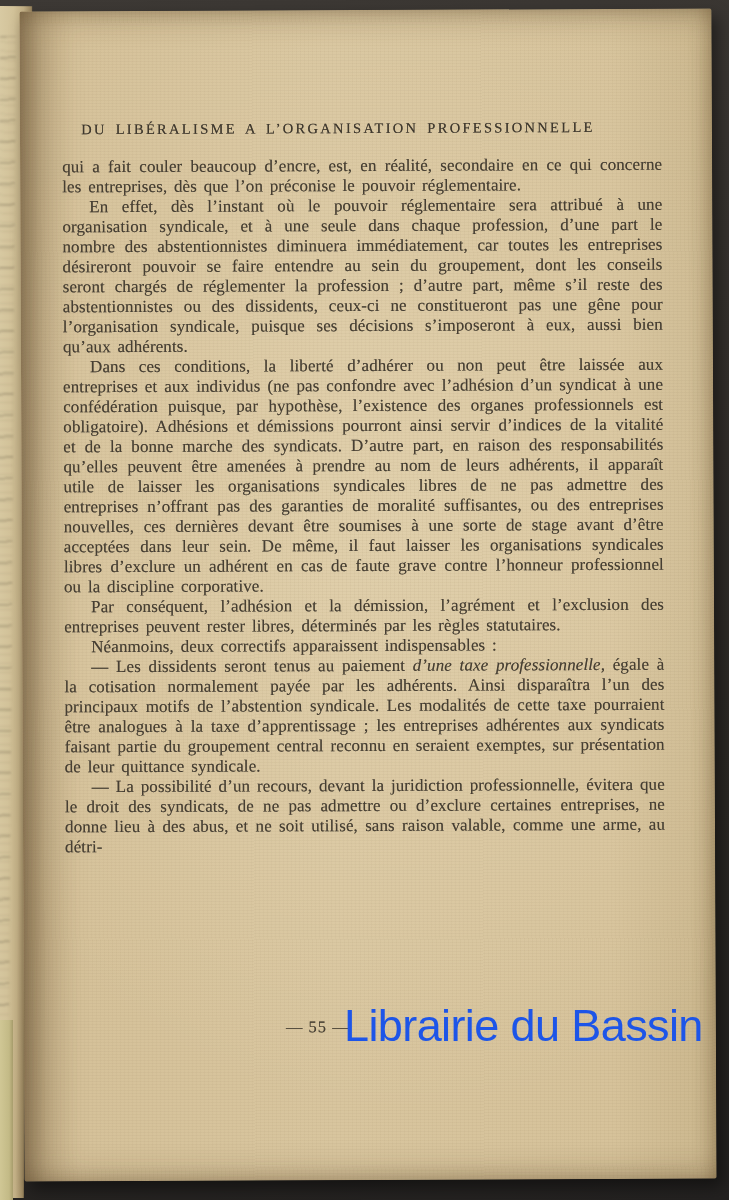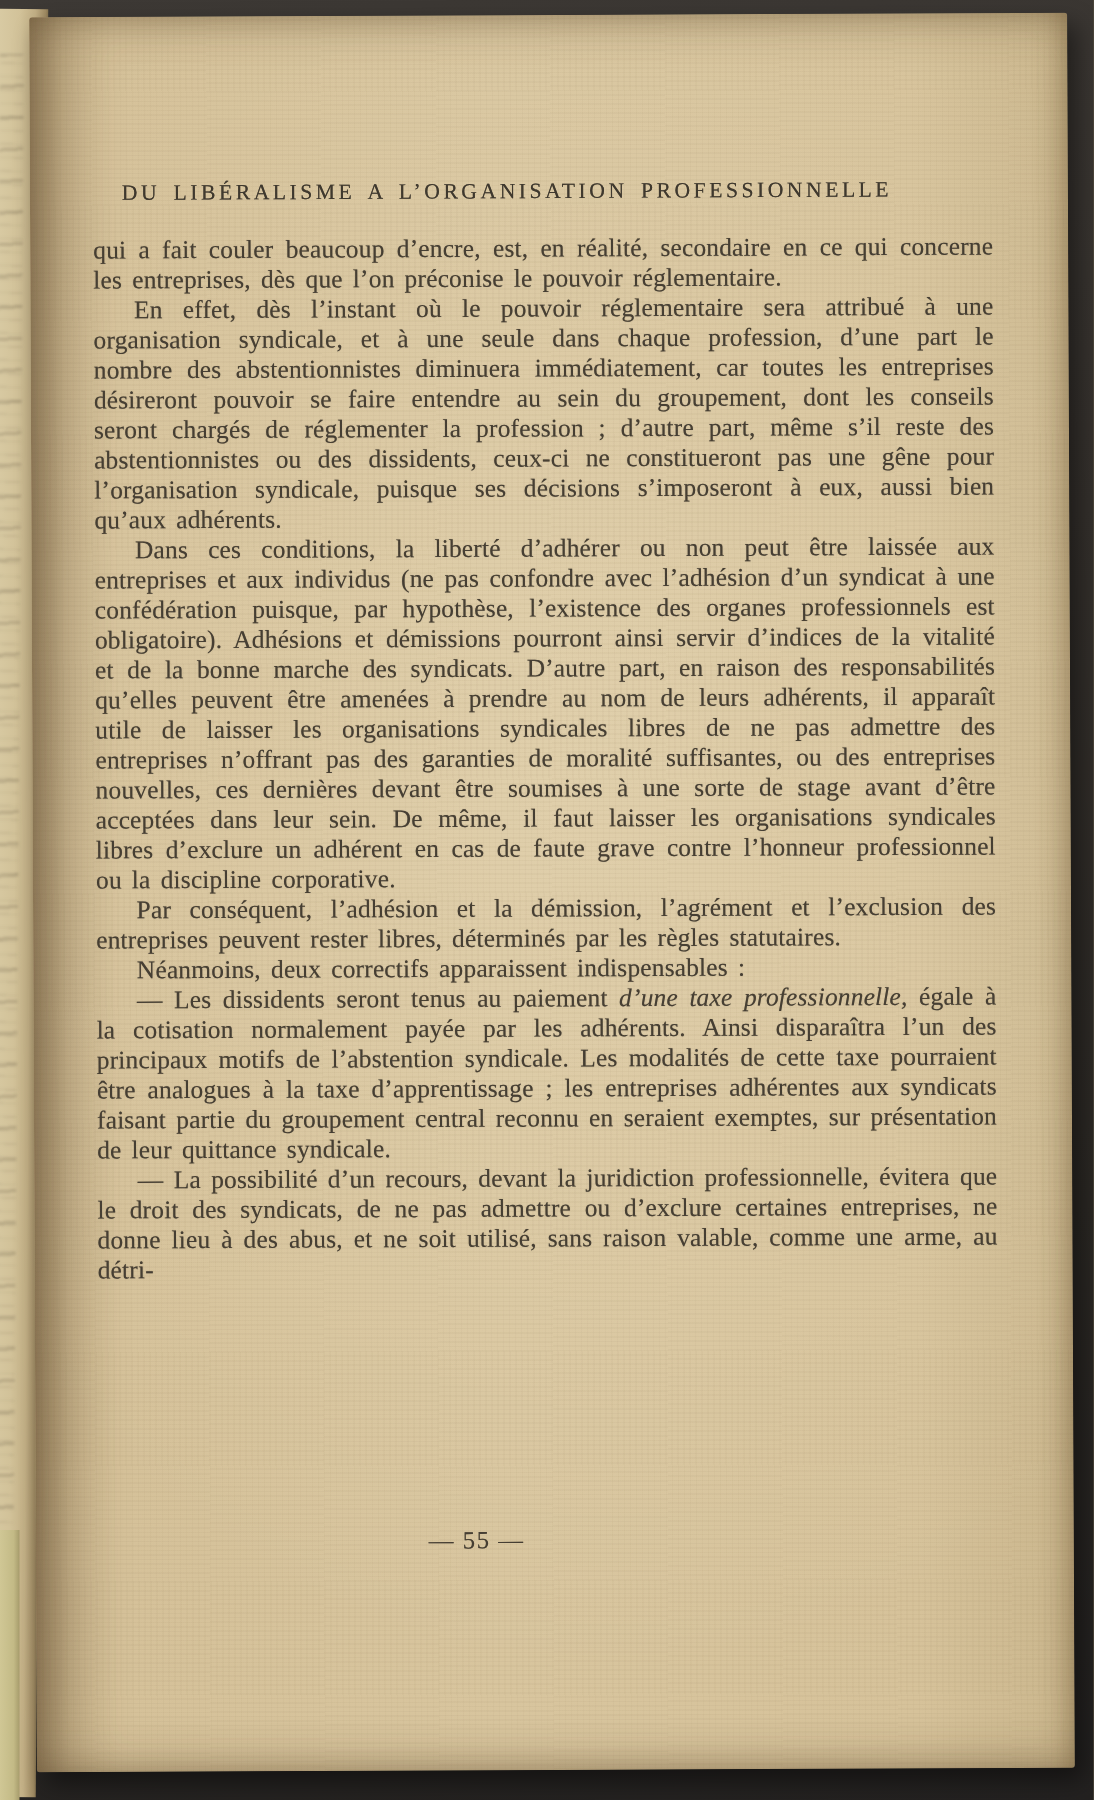--- a/index.html
+++ b/index.html
@@ -149,14 +149,15 @@
       <p class="para indent">Néanmoins, deux correctifs apparaissent indispensables&nbsp;:</p>
       <p class="para indent"><span>—&nbsp;Les dissidents seront tenus au paiement </span><span class="italic">d’une taxe professionnelle,</span><span> égale à la cotisation normalement payée par les adhérents. Ainsi disparaîtra l’un des principaux motifs de l’abstention syndicale. Les modalités de cette taxe pourraient être analogues à la taxe d’apprentissage&nbsp;; les entreprises adhérentes aux syndicats faisant partie du groupement central reconnu en seraient exemptes, sur présentation de leur quittance syndicale.</span></p>
       <p class="para indent">—&nbsp;La possibilité d’un recours, devant la juridiction professionnelle, évitera que le droit des syndicats, de ne pas admettre ou d’exclure certaines entreprises, ne donne lieu à des abus, et ne soit utilisé, sans raison valable, comme une arme, au détri-</p>
     </div>
 
     <div class="page-number">— 55 —</div>
 
     <div class="grain"></div>
   </div>
 
+  <div class="watermark" style="color: rgb(29, 85, 232);">Librairie du Bassin</div>
 
 </div>
 
 </body></html>

